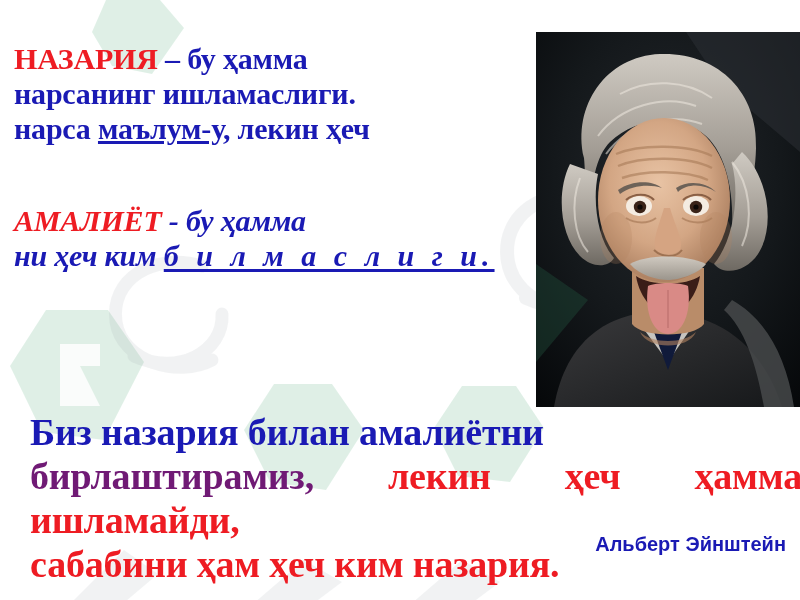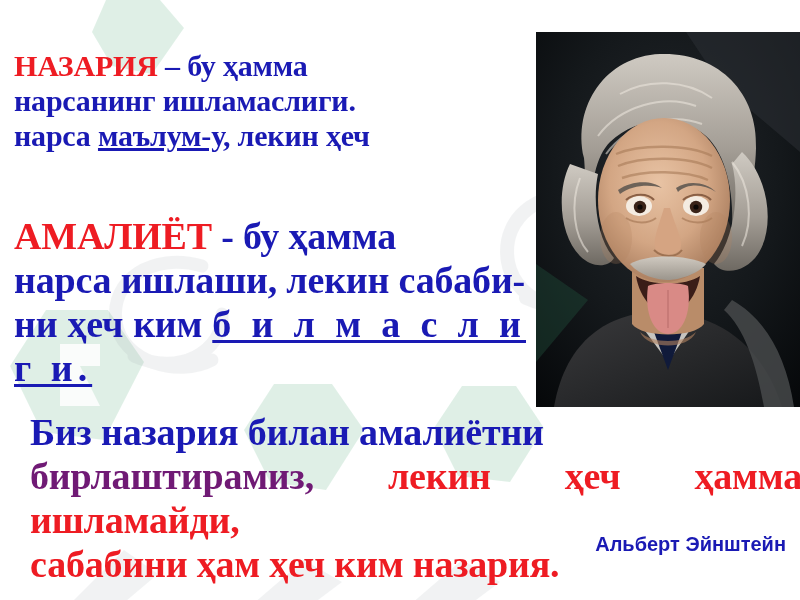--- a/index.html
+++ b/index.html
@@ -78,29 +78,30 @@
     content: "";
     flex: 0 0 64px;
   }
   .jline3.indent::before {
     content: "";
     flex: 0 0 86px;
   }
 
   #p1 {
     left: 14px;
-    top: 49px;
+    top: 42px;
     width: 512px;
     font-size: 30px;
   }
   #p2 {
     left: 14px;
-    top: 214px;
+    top: 204px;
     width: 512px;
-    font-size: 38px;
+    font-size: 30px;
+    font-style: italic;
   }
   #p3 {
     left: 14px;
     top: 410px;
     width: 772px;
     font-size: 38px;
     margin-left: 16px;
   }
 
   .red { color: #ee1c23; }
@@ -290,26 +291,20 @@
       </span>
     </div>
 
     <div class="para" id="p2">
       <span class="ln jline indent">
         <span class="red">АМАЛИЁТ</span>
         <span>-</span>
         <span>бу</span>
         <span>ҳамма</span>
       </span>
-      <span class="ln jline">
-        <span>нарса</span>
-        <span>ишлаши,</span>
-        <span>лекин</span>
-        <span>сабаби-</span>
-      </span>
       <span class="ln">
         <span>ни ҳеч ким</span>
         <span class="spaced">б и л м а с л и г и.</span>
       </span>
     </div>
 
     <div class="para" id="p3">
       <span class="ln jline3 indent">
         <span>Биз</span>
         <span>назария</span>

